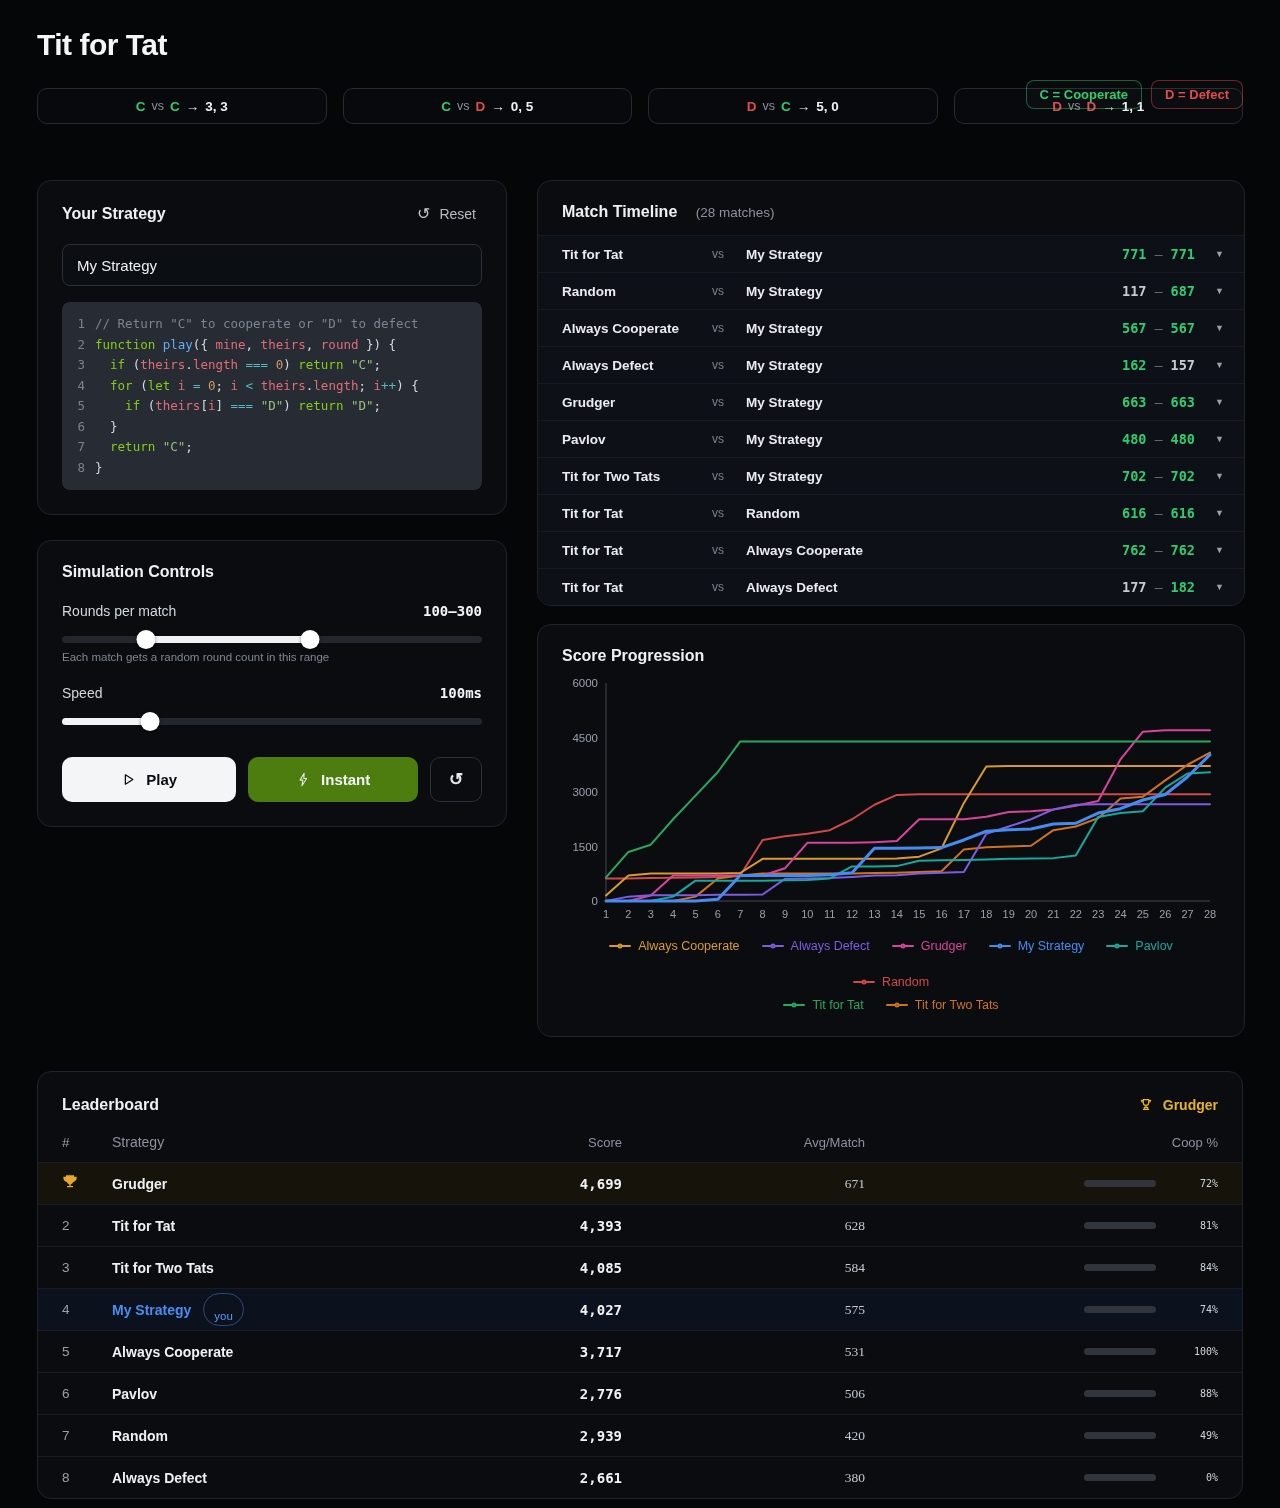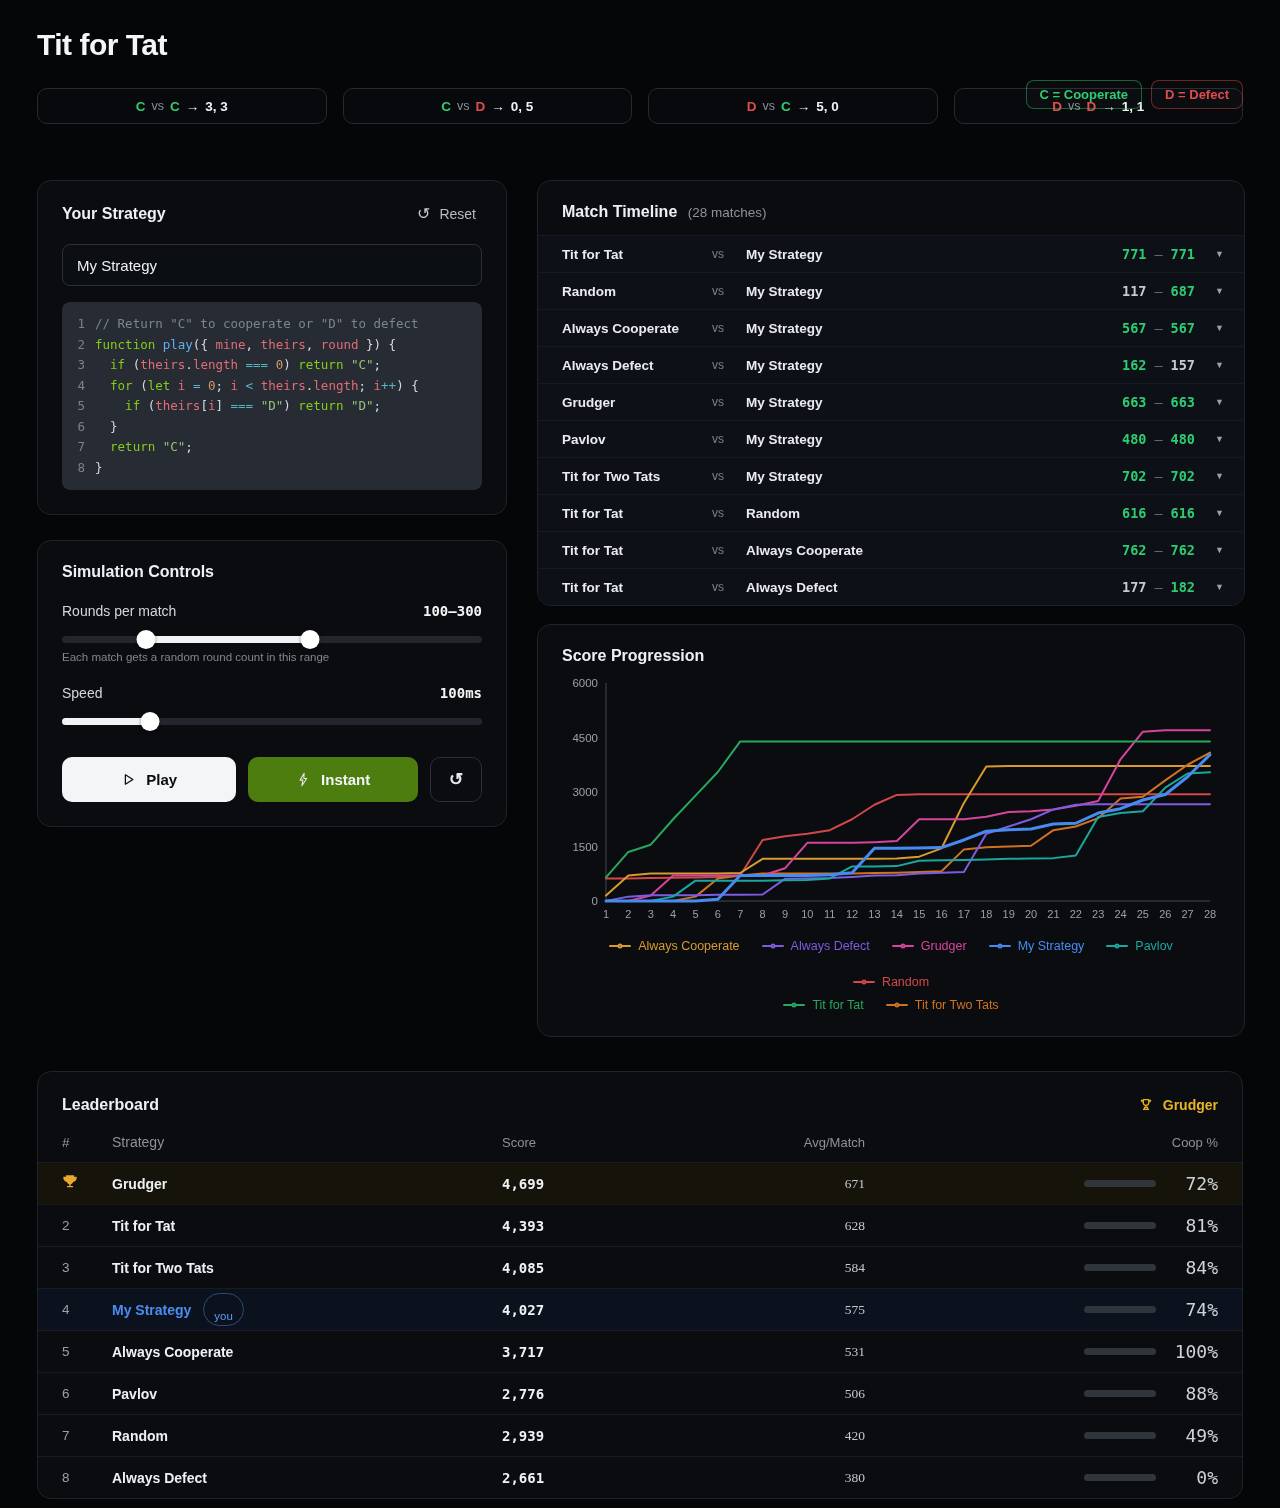--- a/index.html
+++ b/index.html
@@ -53,21 +53,21 @@
   .handle { position:absolute; top:0; width:19px; height:19px; border-radius:50%; background:#fff; transform:translateX(-50%); box-shadow:0 1px 3px rgba(0,0,0,.5); }
   .caption { margin-top:2px; font-size:11.5px; color:#80868f; }
   .buttons { display:flex; gap:12px; margin-top:26px; }
   .btn { height:45px; border:none; border-radius:10px; font-size:15px; font-weight:bold; display:flex; align-items:center; justify-content:center; gap:10px; cursor:pointer; font-family:"Liberation Sans",sans-serif; }
   .btn-play { flex:1.03; background:#f4f5f6; color:#0a0c10; }
   .btn-instant { flex:1; background:#4d7c0f; color:#f2f4f6; }
   .btn-reset { width:52px; flex:none; background:transparent; border:1px solid #2b3039; color:#e8eaee; font-size:17px; }
 
   
   .tl-head { padding:22px 24px 14px; }
-  .tl-count { color:#8b929b; font-weight:normal; font-size:13.5px; margin-left:6px; }
+  .tl-count { color:#8b929b; font-weight:normal; font-size:13.5px; margin-left:14px; }
   .tl-row { display:flex; align-items:center; height:37px; padding:0 20px 0 24px; border-top:1px solid #161a22; background:#0d1017; }
   .tl-a { width:150px; font-size:13.5px; font-weight:bold; color:#e9ebef; }
   .tl-vs { width:34px; color:#7b828b; font-size:12px; }
   .tl-b { flex:1; font-size:13.5px; font-weight:bold; color:#e9ebef; }
   .tl-score { font-family:"DejaVu Sans Mono",monospace; font-size:13.5px; font-weight:bold; }
   .tl-dash { color:#636a73; margin:0 8px; font-weight:normal; }
   .s-win { color:#2ecc71; } .s-lose { color:#c6cbd2; }
   .tl-chev { margin-left:17px; color:#9aa0a8; font-size:9px; width:12px; text-align:right; cursor:pointer; }
 
   
@@ -78,26 +78,26 @@
   .leg-ring { position:absolute; left:50%; top:50%; transform:translate(-50%,-50%); width:5px; height:5px; border-radius:50%; border:2px solid; background:#0a0c10; }
 
   
   .lb-card { margin-top:34px; }
   .lb-head { display:flex; justify-content:space-between; align-items:center; padding:24px 24px 0; }
   .champion { display:flex; align-items:center; gap:9px; color:#e8b424; font-size:14px; font-weight:bold; }
   .lb-cols { display:flex; align-items:center; padding:20px 24px 12px; color:#8b929b; font-size:13px; }
   .lb-row { display:flex; align-items:center; height:42px; padding:0 24px; border-top:1px solid #171b22; }
   .c-rank { width:50px; color:#9aa0a8; font-size:13.5px; }
   .c-strat { width:390px; font-size:14px; font-weight:bold; color:#eef0f3; display:flex; align-items:center; }
-  .c-score { width:120px; font-family:"DejaVu Sans Mono",monospace; font-weight:bold; font-size:14px; color:#f0f2f5; }
+  .c-score { width:120px; text-align:right; font-family:"DejaVu Sans Mono",monospace; font-weight:bold; font-size:14px; color:#f0f2f5; }
   .c-avg { width:243px; text-align:right; font-family:Liberation Serif, serif; font-size:13.5px; color:#c3c9d0; }
   .c-coop { flex:1; display:flex; align-items:center; justify-content:flex-end; gap:16px; }
   .coop-bar { width:72px; height:7px; border-radius:4px; background:#30353c; overflow:hidden; }
   .coop-fill { height:100%; background:#2ecc71; border-radius:4px; }
-  .c-pct { width:46px; text-align:right; font-family:"DejaVu Sans Mono",monospace; font-size:18px; color:#ced3da; }
+  .c-pct { width:46px; text-align:right; font-family:"DejaVu Sans Mono",monospace; font-size:10px; color:#ced3da; }
   .row-gold { background:#16130a; }
   .row-you { background:#0c121d; }
   .row-you .you-name { color:#4a8df0; }
   .you-badge { margin-left:12px; font-size:11.5px; font-weight:normal; color:#5b9bf5; border:1px solid #2c4a78; border-radius:999px; padding:16px 10px 3px; }
 </style>
 </head>
 <body>
 
 <div class="page">
 

